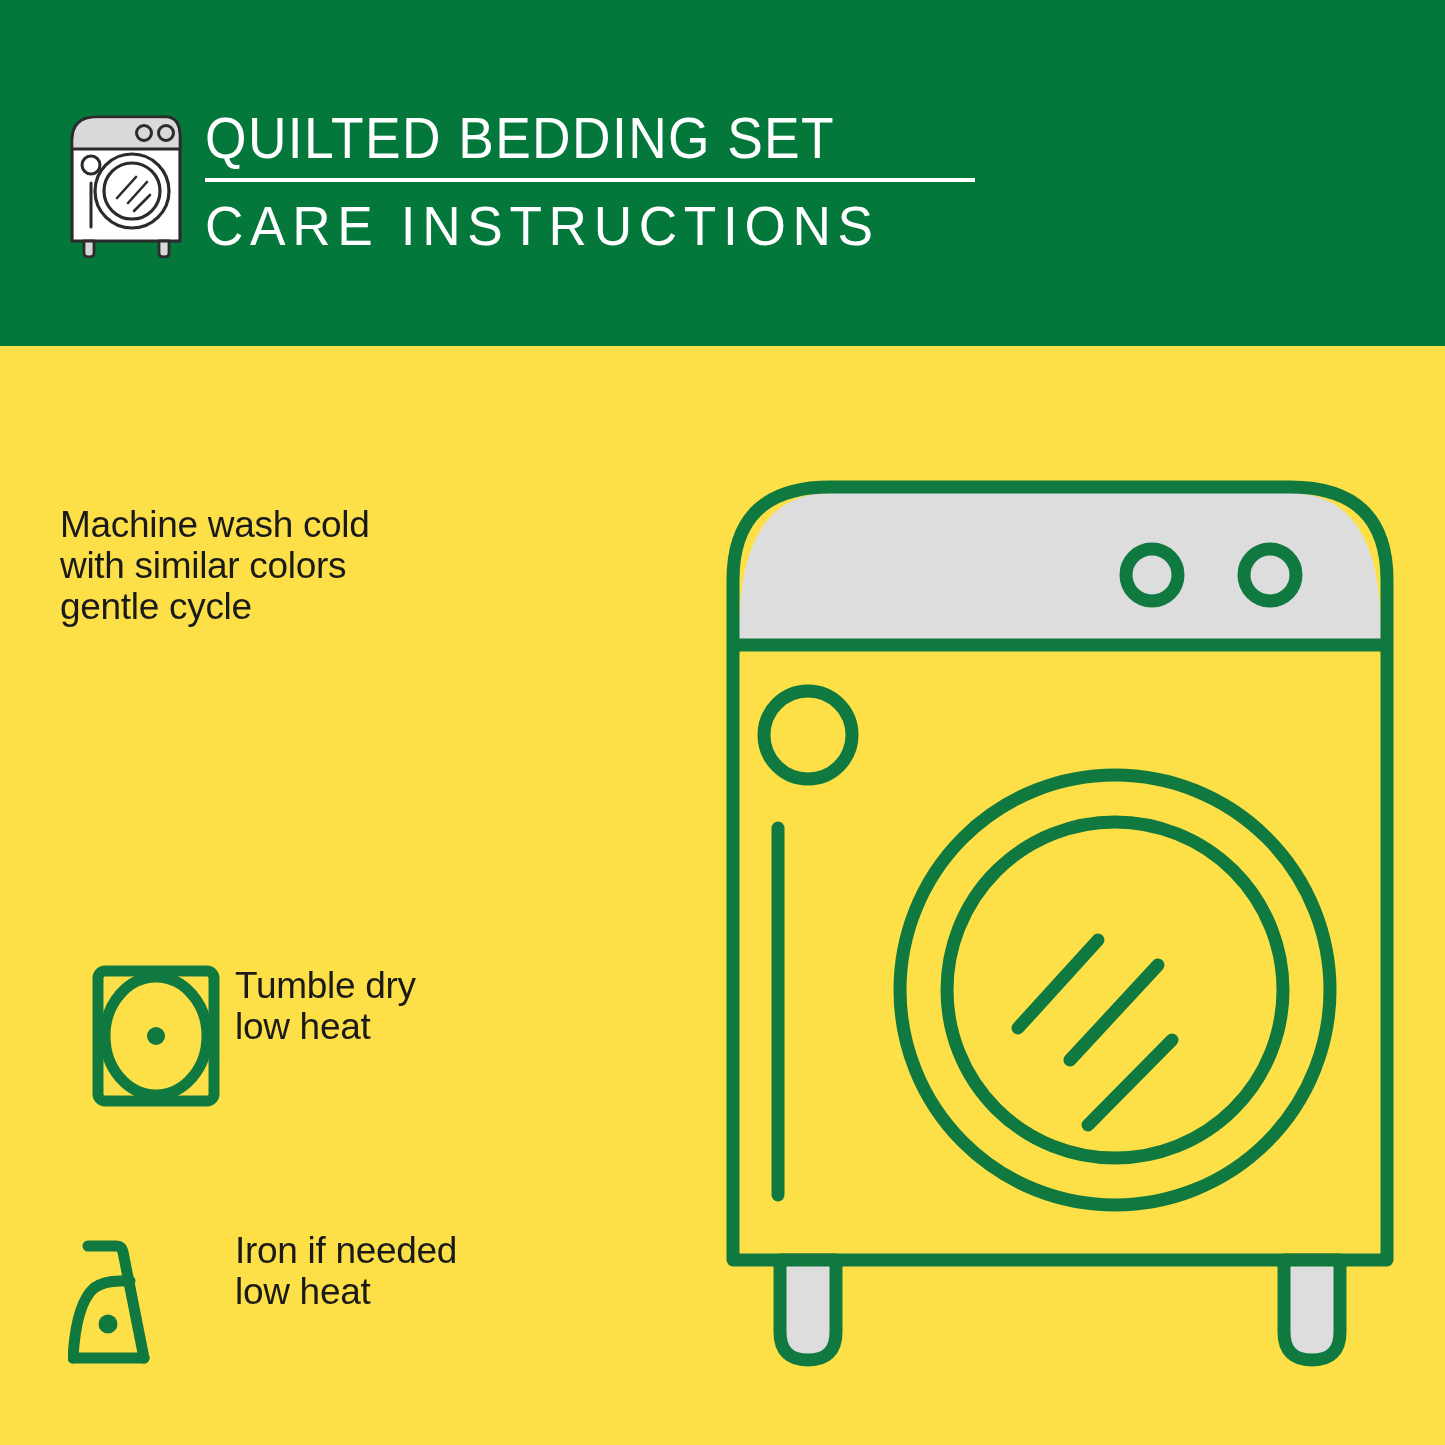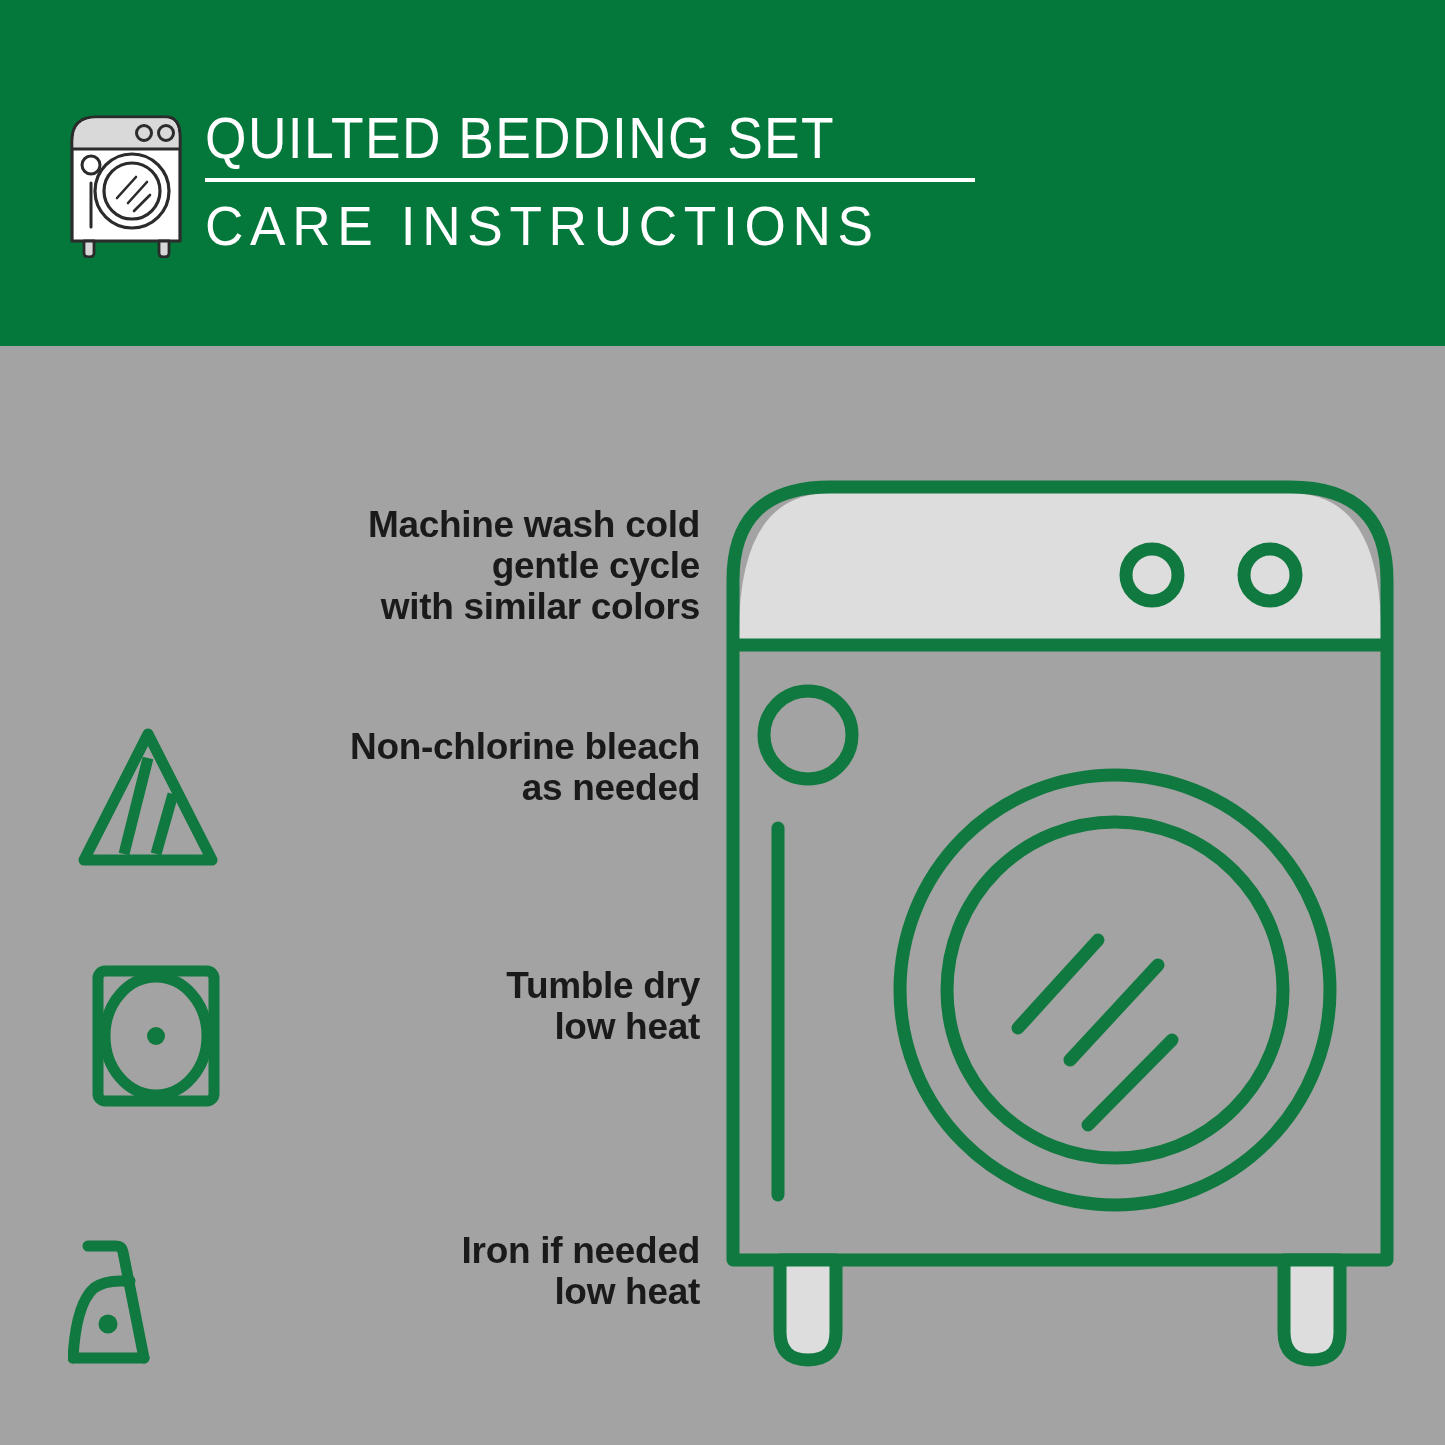--- a/index.html
+++ b/index.html
@@ -4,21 +4,21 @@
 <style>
   html, body {
     margin: 0;
     padding: 0;
     background: #ffffff;
   }
   #page {
     position: relative;
     width: 1445px;
     height: 1445px;
-    background: #a3a3a3;
+    background: #fde047;
     overflow: hidden;
     font-family: "Liberation Sans", sans-serif;
   }
 
   
   #header-band {
     position: absolute;
     left: 0;
     top: 0;
     width: 1445px;
@@ -79,24 +79,23 @@
     flex: 0 0 175px;
     display: flex;
     align-items: center;
     justify-content: center;
   }
   .care-text {
     flex: 1;
     color: #1a1a1a;
     font-size: 37px;
     line-height: 41px;
-    font-weight: 700;
+    font-weight: 400;
     letter-spacing: -0.3px;
     padding-top: 4px;
-    text-align: right;
   }
   #row-wash   { top: 500px; }
   #row-bleach { top: 722px; }
   #row-dry    { top: 961px; }
   #row-iron   { top: 1226px; }
 
   
   #machine-illustration {
     position: absolute;
     left: 720px;
@@ -142,40 +141,25 @@
     <div id="header-text-block">
       <div id="title-main">QUILTED BEDDING SET</div>
       <div id="title-divider"></div>
       <div id="title-sub">CARE INSTRUCTIONS</div>
     </div>
   </div>
 
   <div class="care-row" id="row-wash">
     <div class="care-text">
       <div>Machine wash cold</div>
+      <div>with similar colors</div>
       <div>gentle cycle</div>
-      <div>with similar colors</div>
-    </div>
-  </div>
-
-  <div class="care-row" id="row-bleach">
-    <div class="care-symbol">
-      <svg viewBox="0 0 160 150" width="160" height="150" aria-hidden="true">
-
-        <path d="M80 12 L144 138 L16 138 Z" fill="none" stroke="#10793f" stroke-width="11" stroke-linejoin="round"></path>
-
-        <line x1="80" y1="36" x2="56" y2="132" stroke="#10793f" stroke-width="11" stroke-linecap="butt"></line>
-        <line x1="105" y1="72" x2="88" y2="132" stroke="#10793f" stroke-width="11" stroke-linecap="butt"></line>
-      </svg>
-    </div>
-    <div class="care-text">
-      <div>Non-chlorine bleach</div>
-      <div>as needed</div>
-    </div>
-  </div>
+    </div>
+  </div>
+
 
   <div class="care-row" id="row-dry">
     <div class="care-symbol">
       <svg viewBox="0 0 160 150" width="160" height="150" aria-hidden="true">
         <rect x="30" y="10" width="116" height="130" rx="7" ry="7" fill="none" stroke="#10793f" stroke-width="11"></rect>
         <ellipse cx="88" cy="75" rx="51" ry="59" fill="none" stroke="#10793f" stroke-width="11"></ellipse>
         <circle cx="88" cy="75" r="9" fill="#10793f"></circle>
       </svg>
     </div>
     <div class="care-text">

